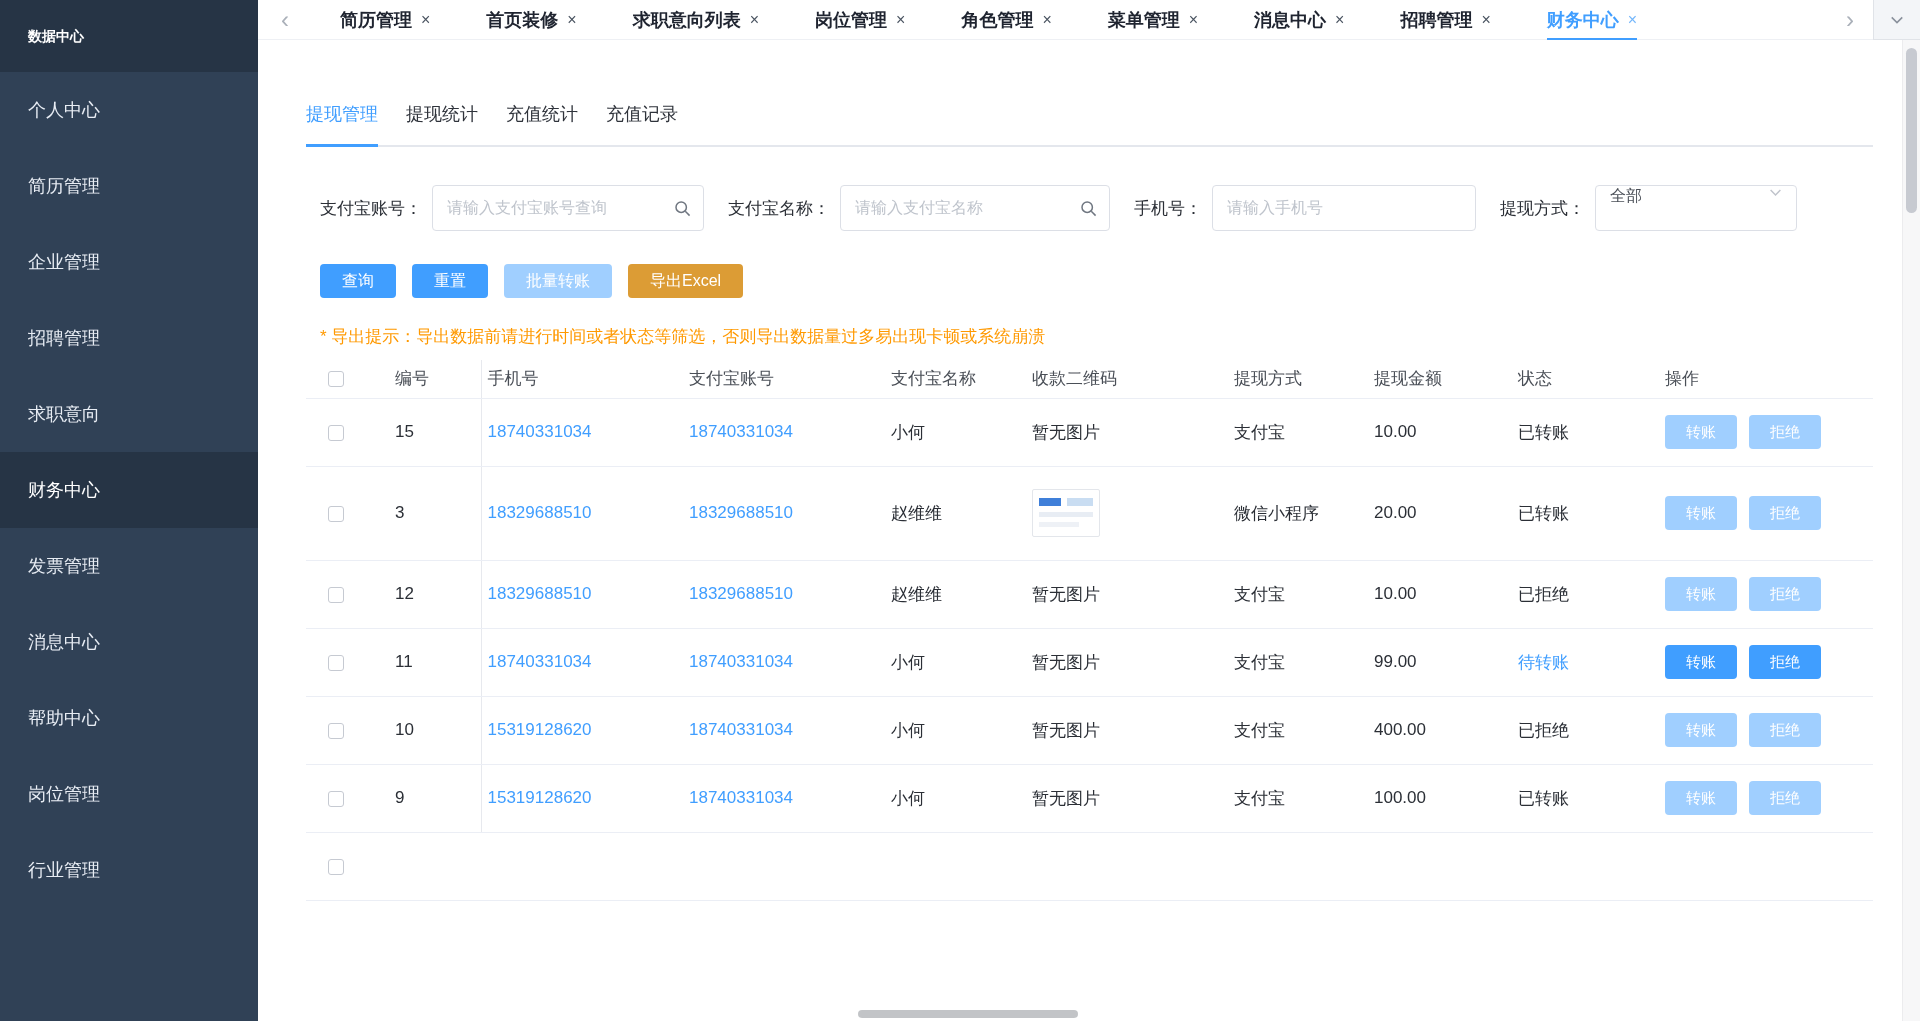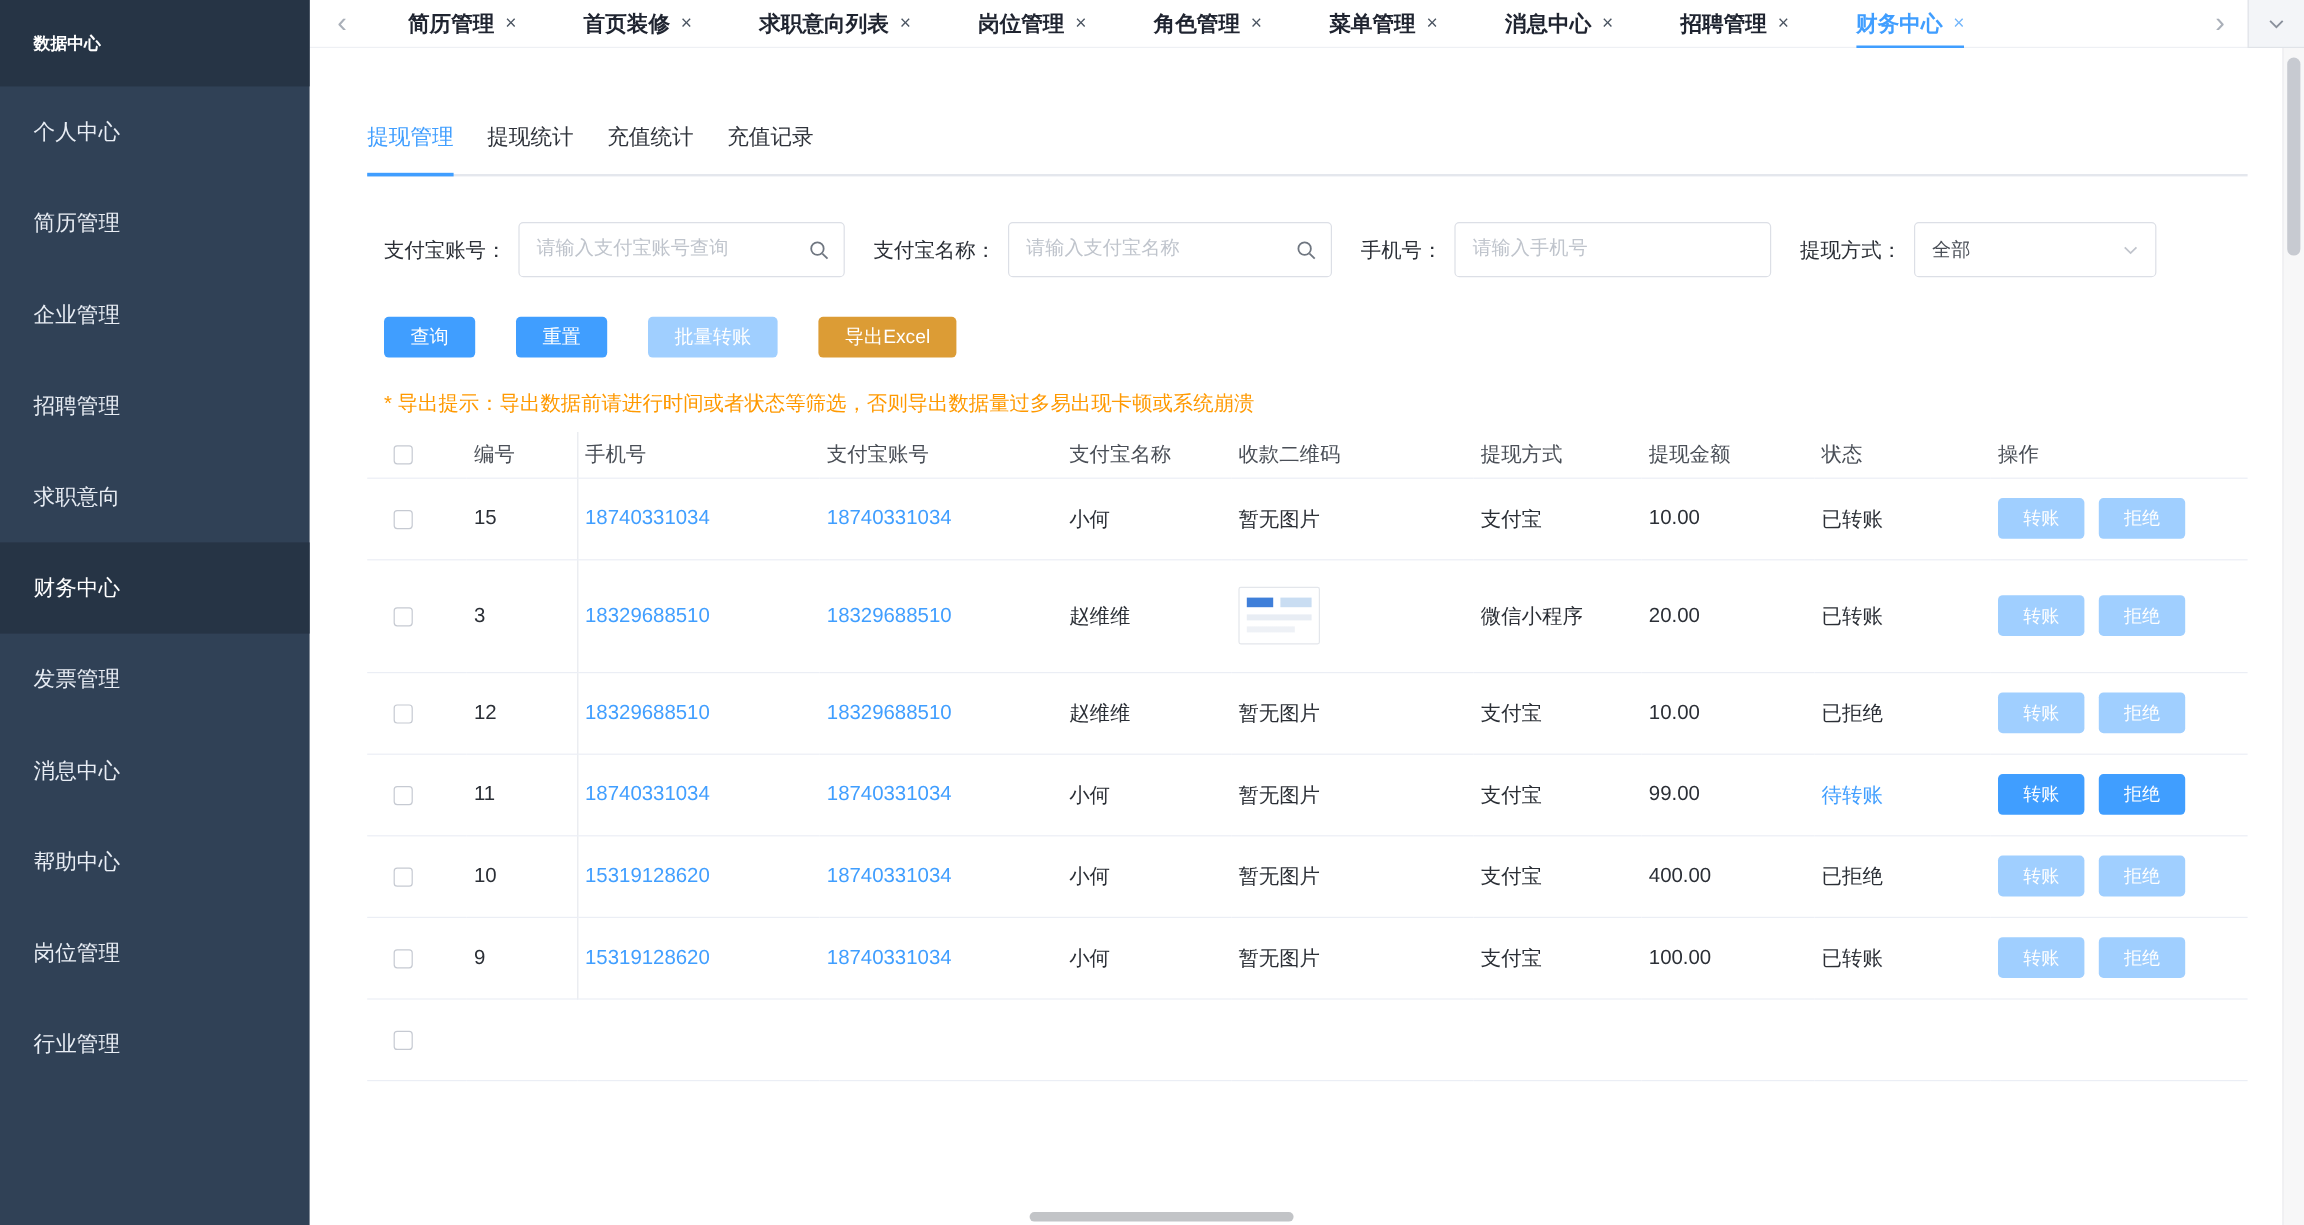--- a/index.html
+++ b/index.html
@@ -41,24 +41,24 @@
   .fgroup { display:flex; align-items:center; margin-right:24px; }
   .flabel { font-size:17px; color:#2b2f36; margin-right:10px; white-space:nowrap; }
   .ibox { position:relative; display:flex; align-items:center; height:46px; border:1px solid #dcdfe6; border-radius:4px; background:#fff; }
   .ibox input { border:none; outline:none; background:transparent; font-size:16px; color:#4a4f57; padding:0 34px 0 14px; width:100%; height:100%; font-family:inherit; }
   .ibox input::placeholder { color:#bfc4cc; }
   .ibox.plain input { padding-right:14px; }
   .ibox .sicon { position:absolute; right:12px; top:14px; }
   .ibox.date { padding-left:12px; }
   .ibox.date input { padding:0 12px 0 9px; }
   .w-account { width:272px; } .w-name { width:270px; } .w-phone { width:264px; } .w-date { width:222px; }
-  .selectbox { width:202px; height:46px; border:1px solid #dcdfe6; border-radius:4px; display:flex; align-items:center; justify-content:space-between; padding:0 14px; font-size:16px; color:#4a4f57; cursor:pointer; background:#fff; }
-
-  
-  .actionbar { margin:33px 0 0 14px; display:flex; align-items:center; gap:34px; height:34px; }
+  .selectbox { width:202px; height:46px; border:1px solid #dcdfe6; border-radius:4px; display:flex; align-items:flex-start; justify-content:space-between; padding:0 14px; font-size:16px; color:#4a4f57; cursor:pointer; background:#fff; }
+
+  
+  .actionbar { margin:33px 0 0 14px; display:flex; align-items:center; gap:16px; height:34px; }
   .btn { height:34px; border:none; border-radius:4px; padding:0 22px; font-size:16px; color:#fff; cursor:pointer; font-family:inherit; }
   .btn.primary { background:#409EFF; }
   .btn.soft { background:#a0cfff; }
   .btn.export { background:#dc9c35; }
 
   .notice { margin:28px 0 0 14px; font-size:17px; line-height:22px; color:#ff9900; }
 
   
   .table-wrap { margin-top:12px; }
   table { border-collapse:collapse; table-layout:fixed; width:1567px; }

